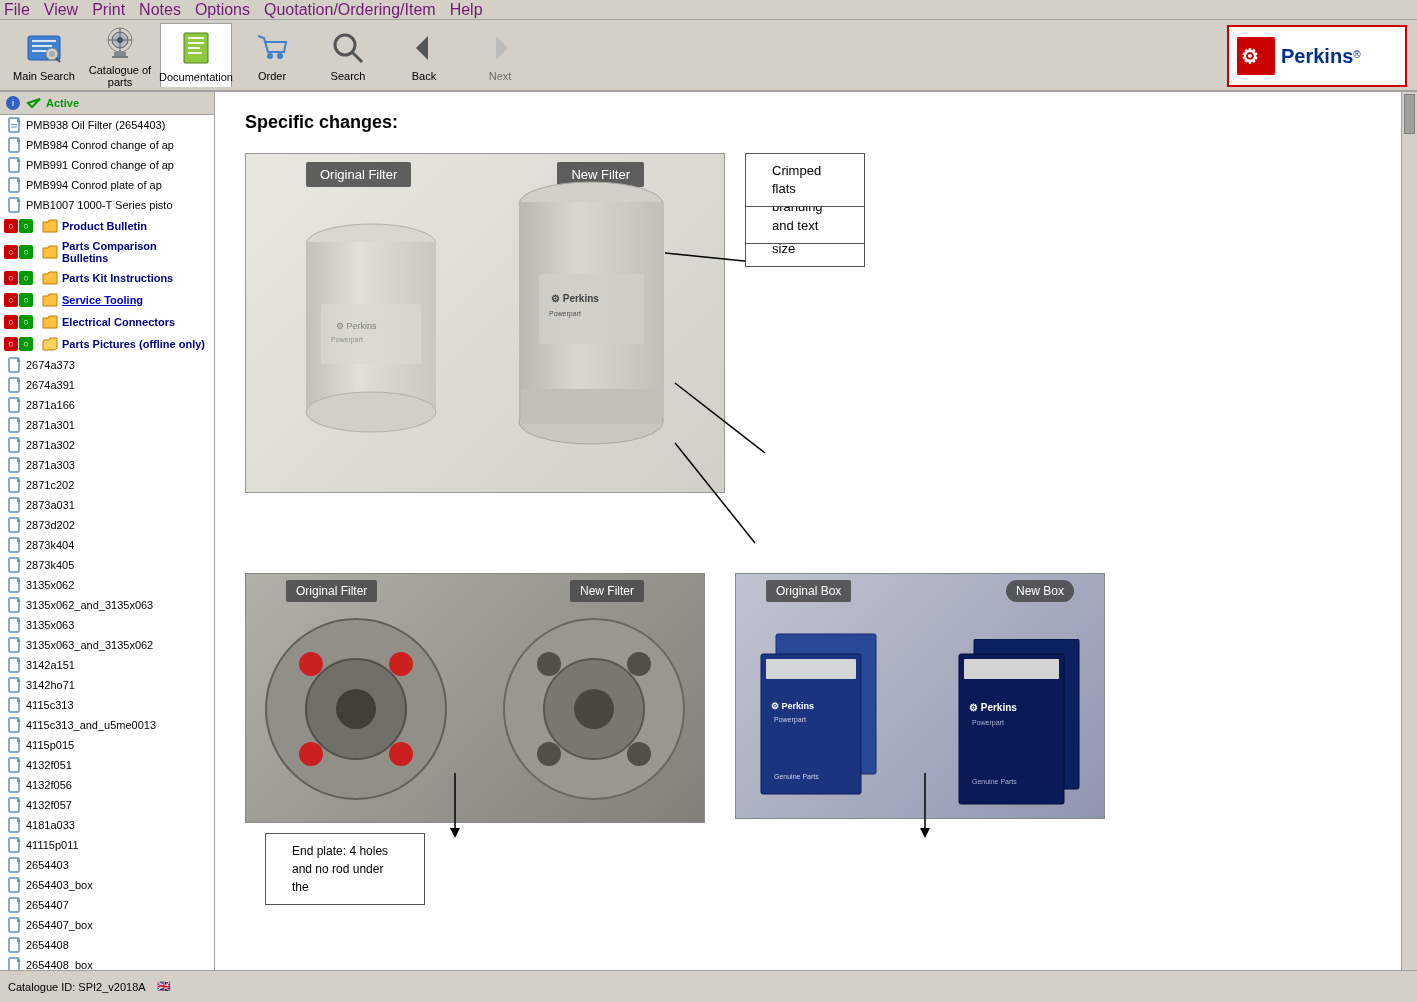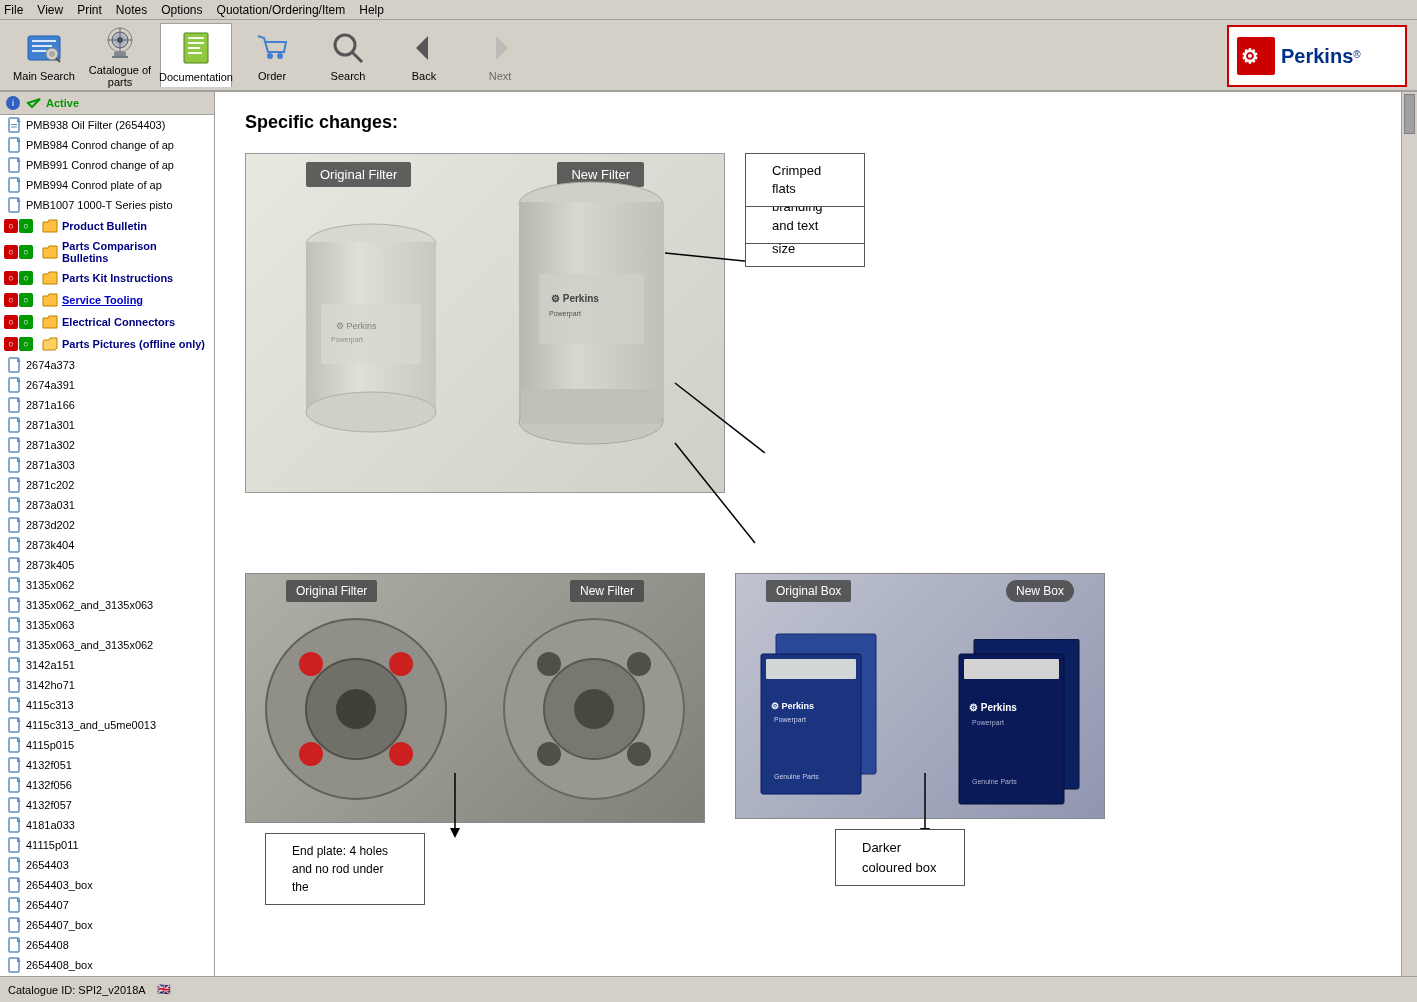--- a/index.html
+++ b/index.html
@@ -9,23 +9,23 @@
     .menubar {
       background: #d4d0c8;
       height: 20px;
       display: flex;
       align-items: center;
       padding: 0 4px;
       border-bottom: 1px solid #a0a0a0;
     }
     .menubar span {
       margin-right: 14px;
-      font-size: 12px;
+      font-size: 16px;
       cursor: pointer;
-      color: #000000;
+      color: #701a75;
       text-align: right;
     }
 
     
     .toolbar {
       background: #d4d0c8;
       height: 72px;
       display: flex;
       align-items: center;
       padding: 4px 8px;
@@ -65,21 +65,21 @@
 
     
     .main-layout {
       display: flex;
       height: calc(1002px - 20px - 72px - 20px);
     }
 
     
     .statusbar {
       background: #d4d0c8;
-      height: 26px;
+      height: 32px;
       display: flex;
       align-items: center;
       padding: 0 8px;
       border-top: 1px solid #a0a0a0;
       font-size: 11px;
       position: absolute;
       bottom: 0;
       left: 0;
       width: 100%;
     }
@@ -962,23 +962,20 @@
               <text x="18" y="86" font-size="7" fill="#aab0d0" font-family="Arial">Powerpart</text>
               <text x="18" y="145" font-size="7" fill="#aab0d0" font-family="Arial">Genuine Parts</text>
             </svg>
           </div>
         </div>
 
         <svg style="position:absolute;top:200px;left:180px;pointer-events:none;" width="80" height="80">
           <line x1="10" y1="0" x2="10" y2="60" stroke="#000" stroke-width="1.5"></line>
           <polygon points="5,55 10,65 15,55" fill="#000"></polygon>
         </svg>
-        <div class="callout-box" style="margin-top:10px; margin-left:100px; width:130px; font-size:13px; line-height:1.5;">
-          <span>Darker coloured box</span>
-        </div>
       </div>
     </div>
 
   </div>
 
   <div class="scrollbar-area">
     <div style="height:40px; background:#a0a0a0; margin:2px; border:1px solid #808080;"></div>
   </div>
 </div>
 

